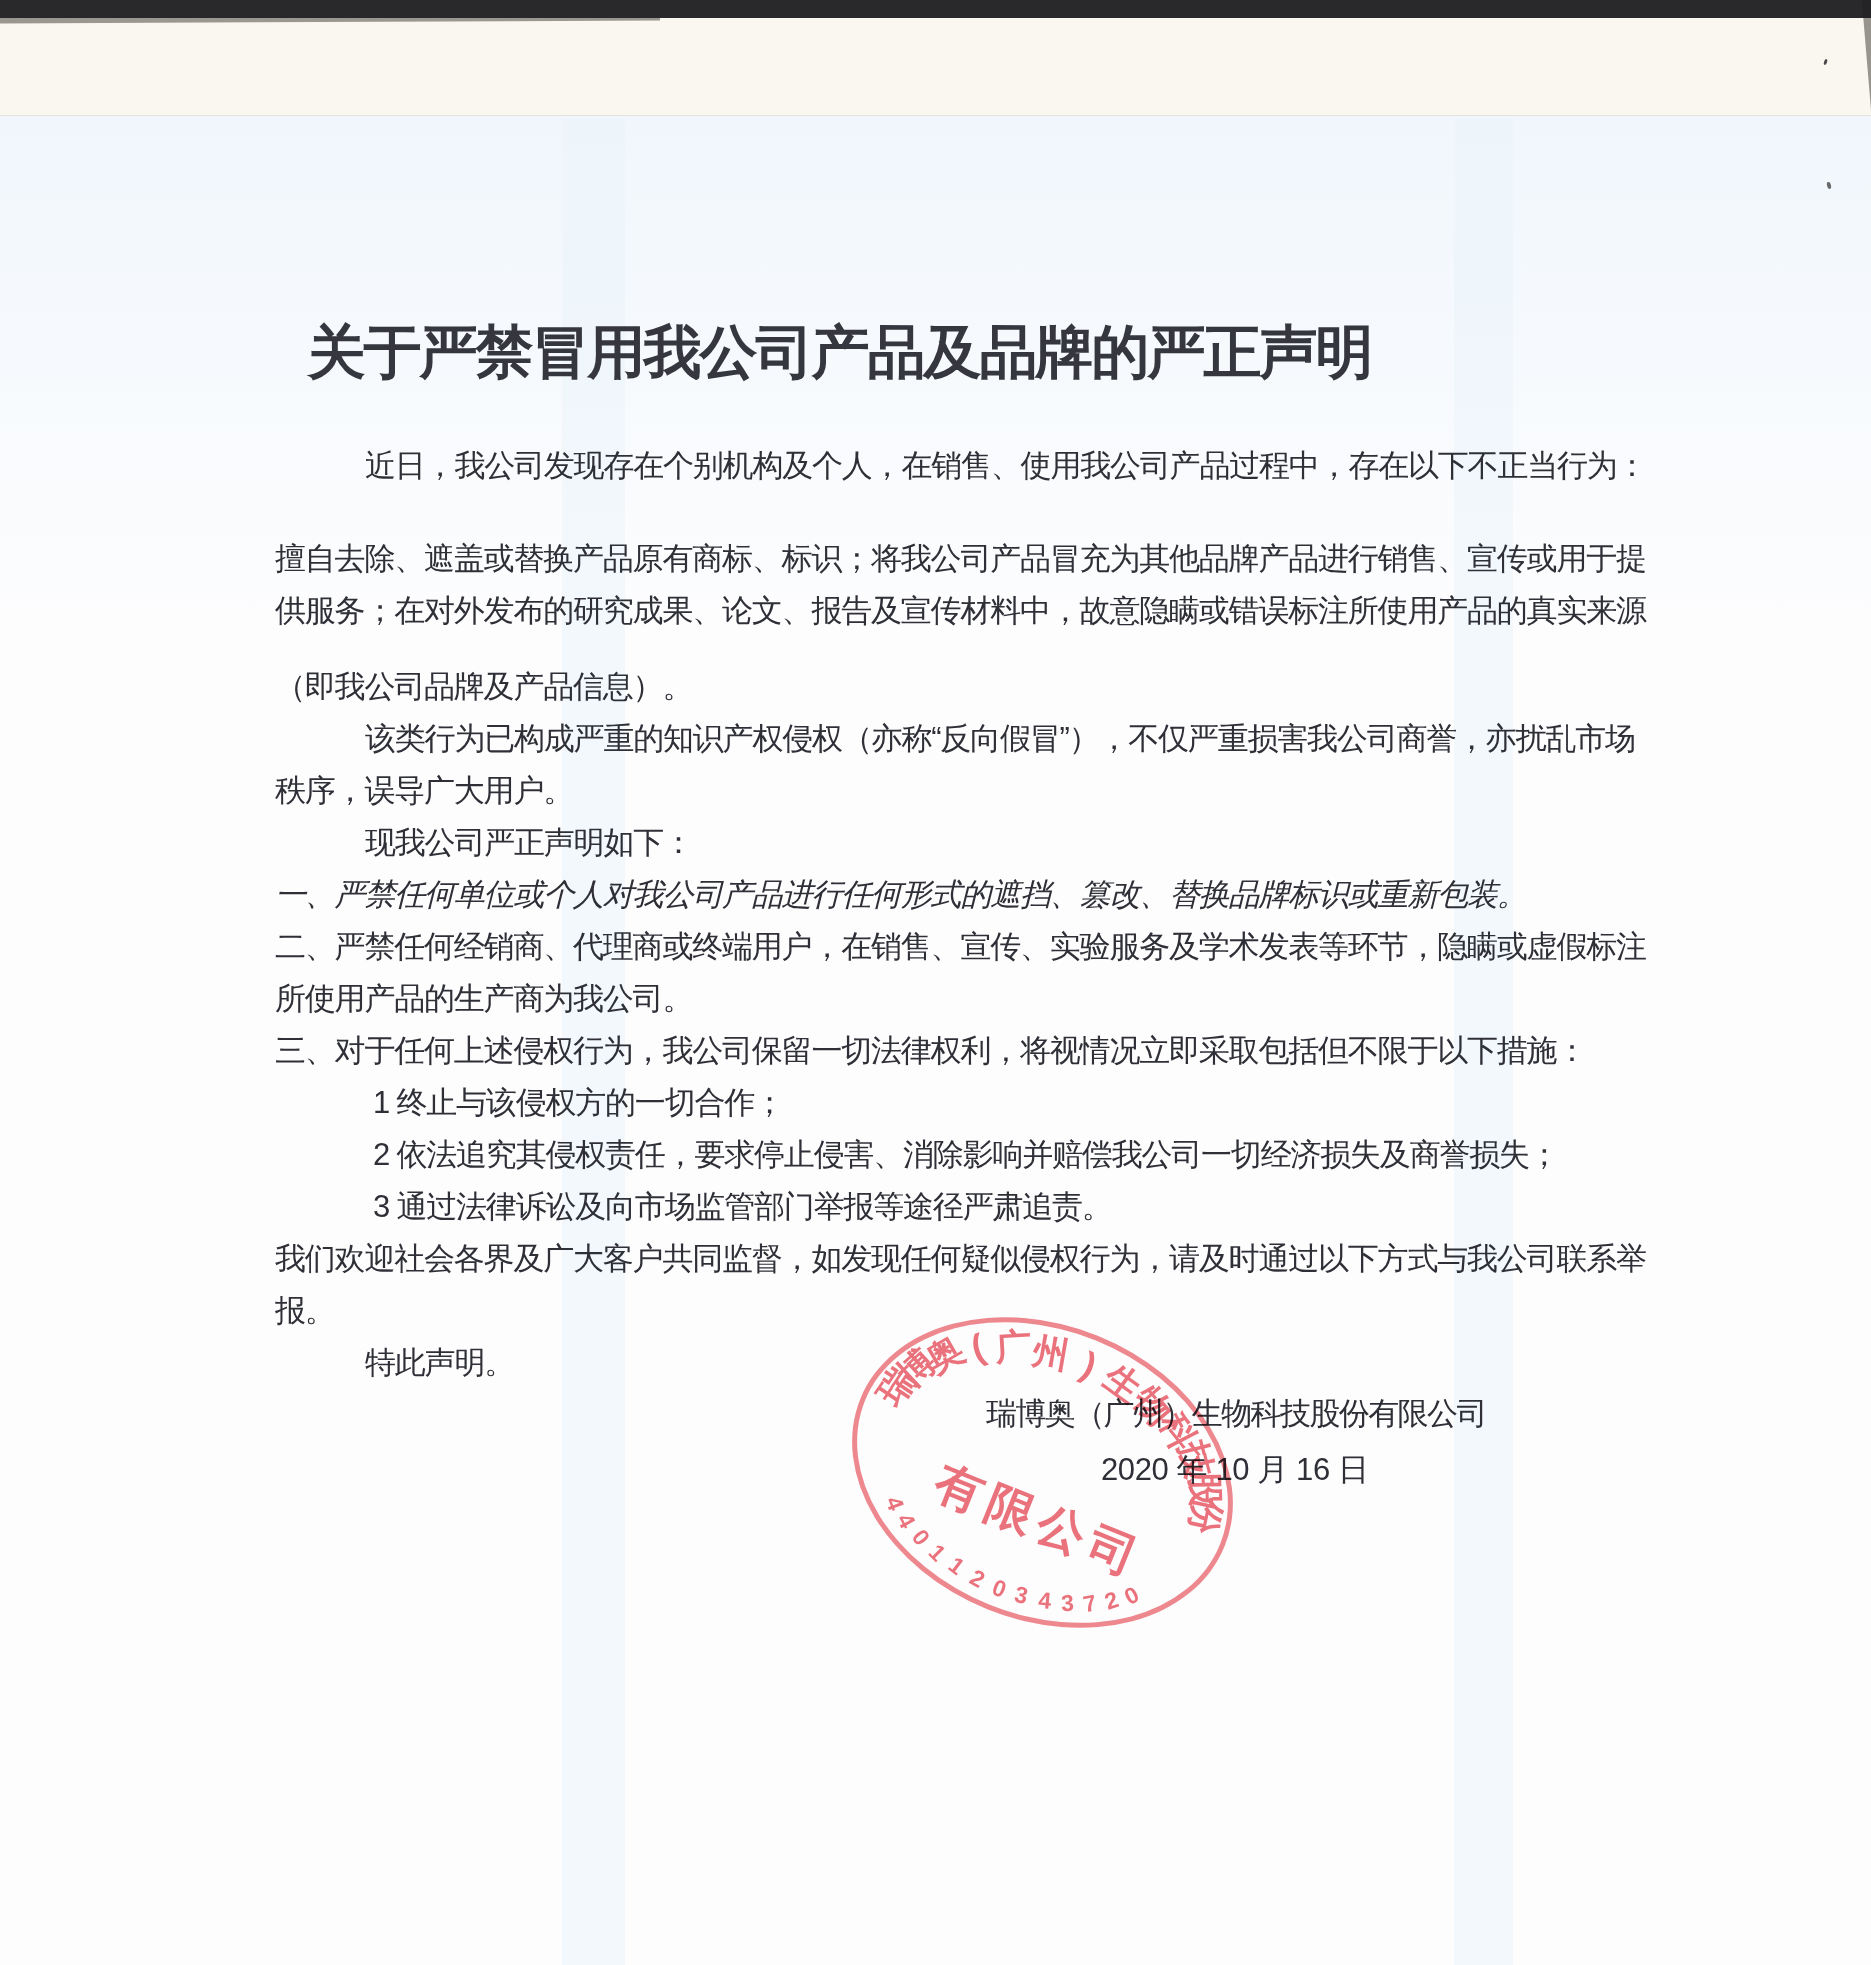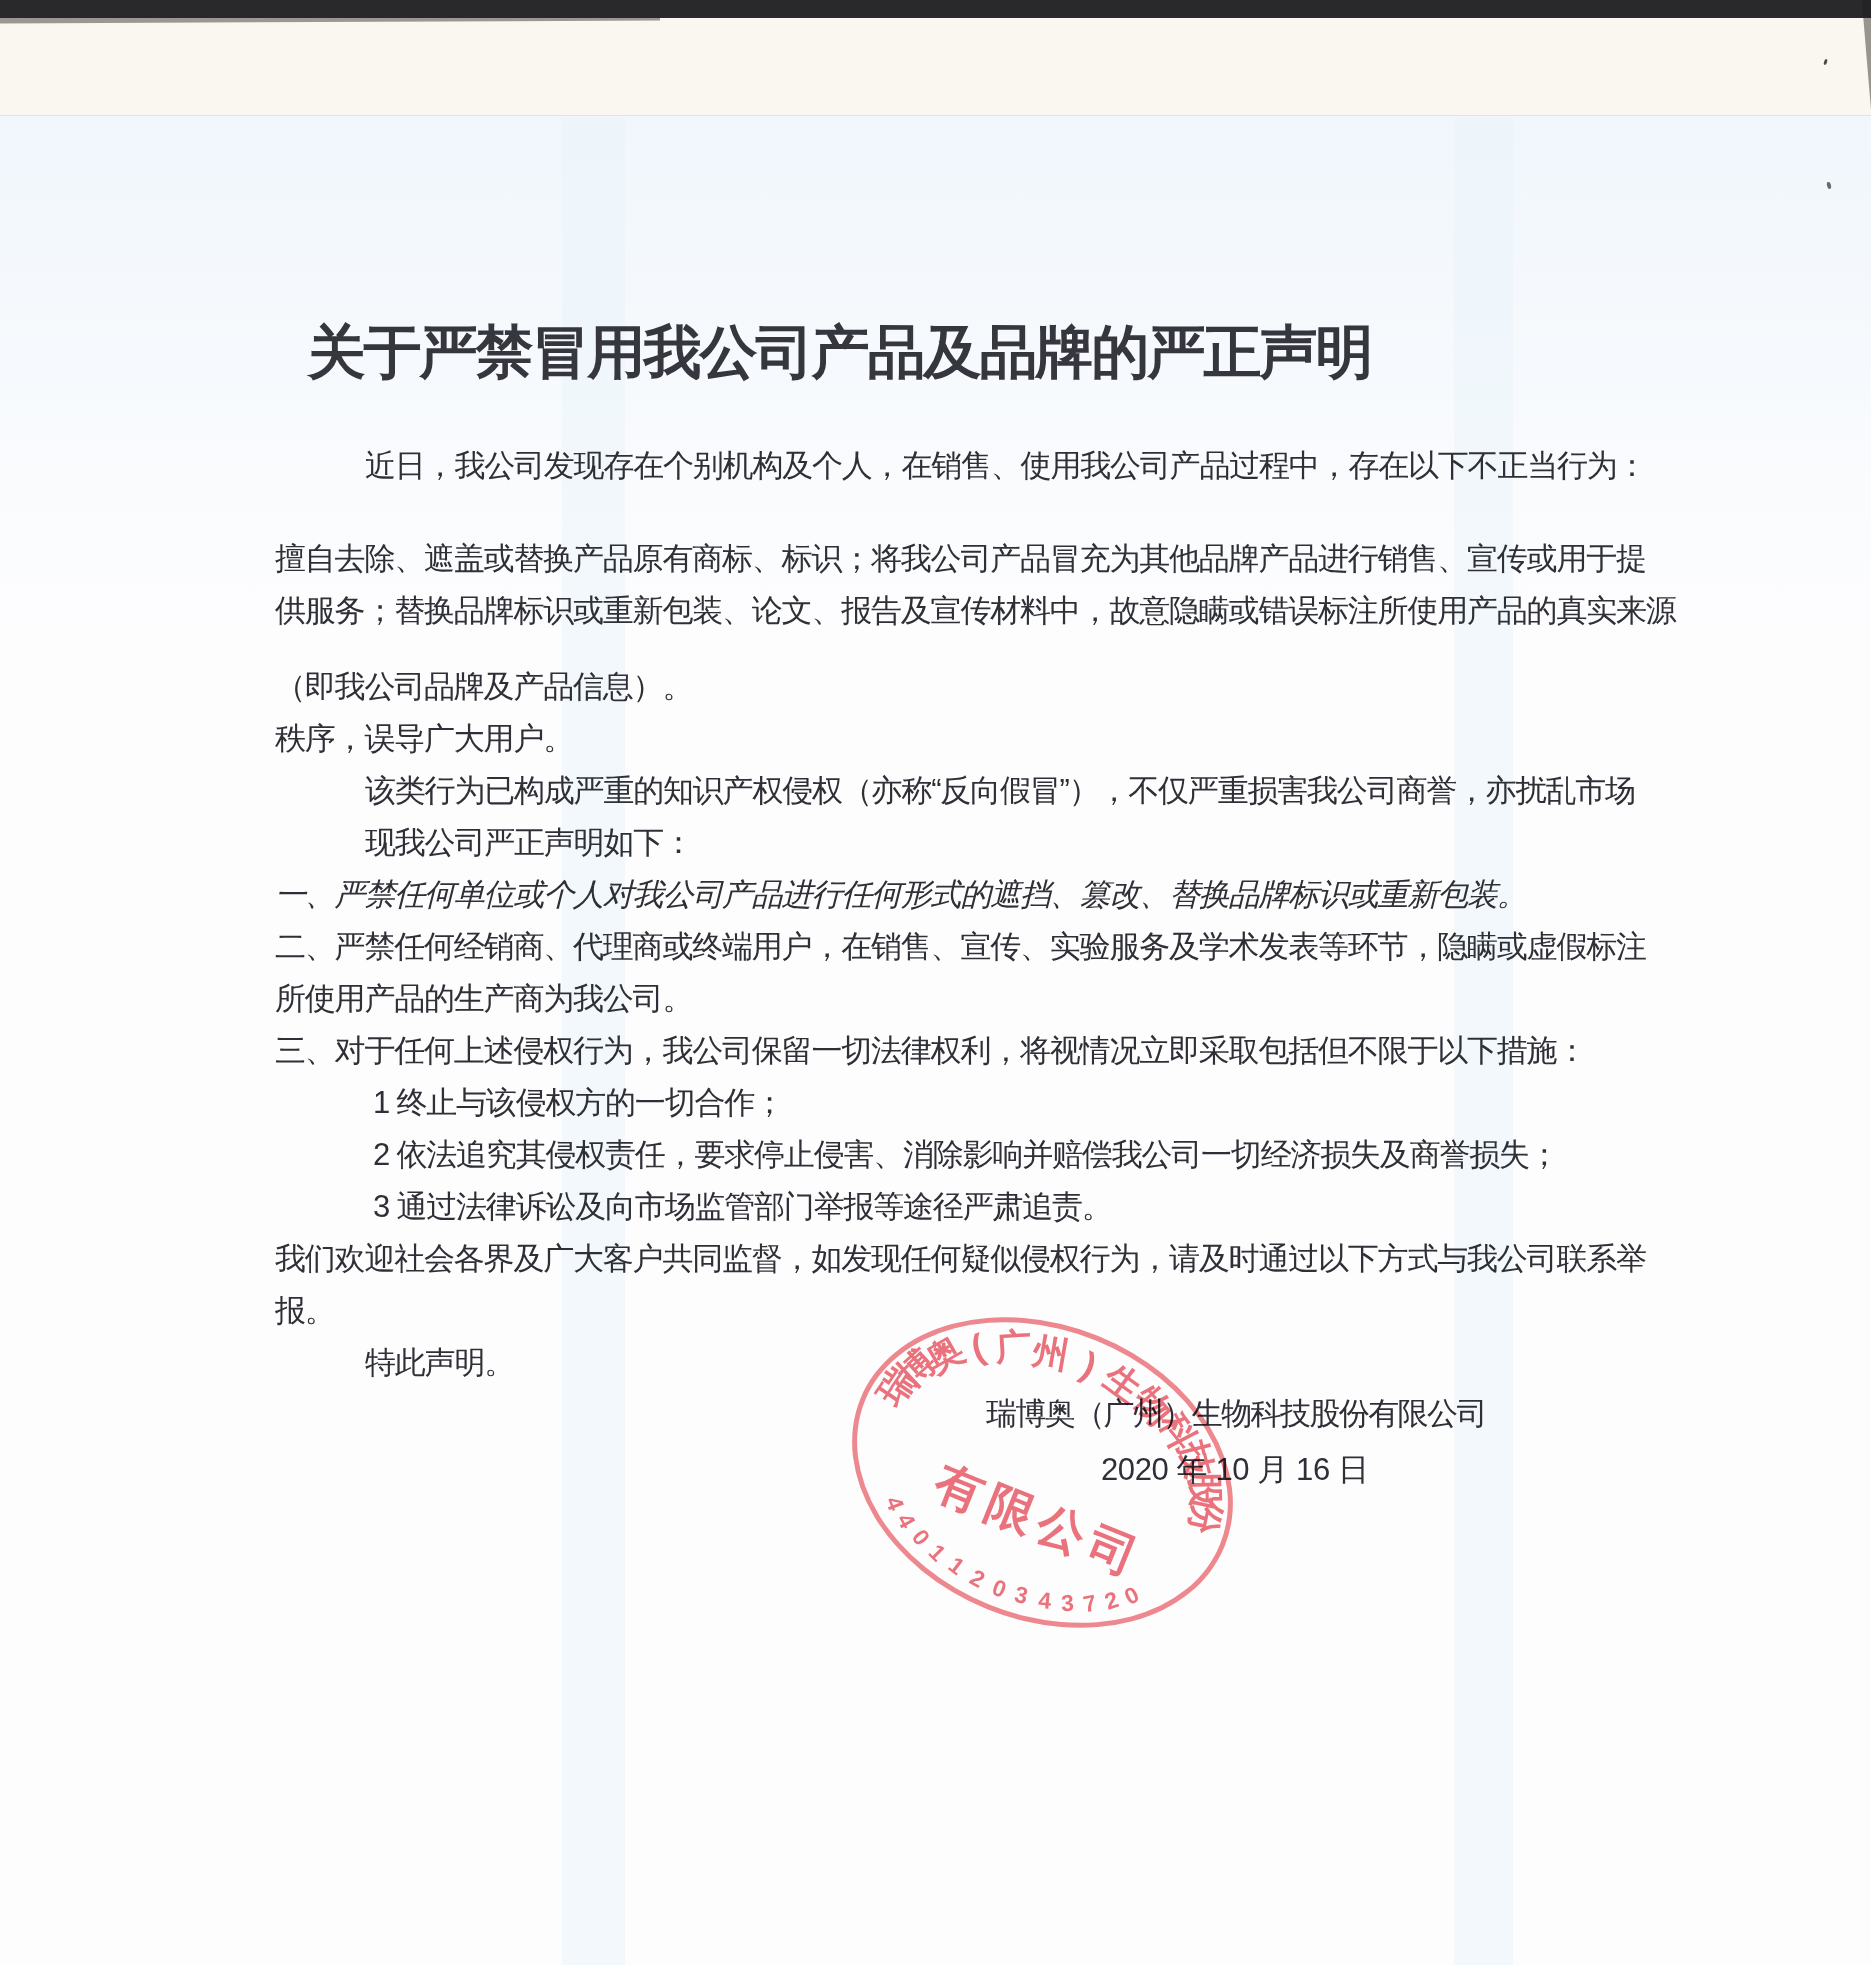--- a/index.html
+++ b/index.html
@@ -63,24 +63,24 @@
   <div class="scan-streak streak-a"></div>
   <div class="scan-streak streak-b"></div>
   <div class="speck speck-1"></div>
   <div class="speck speck-2"></div>
 
   <h1 class="title">关于严禁冒用我公司产品及品牌的严正声明</h1>
 
   <div class="body-text" id="body-lines">
       <div class="line" style="padding-left: 90px;">近日，我公司发现存在个别机构及个人，在销售、使用我公司产品过程中，存在以下不正当行为：</div>
       <div class="line" style="padding-left: 0px; margin-top: 41px;">擅自去除、遮盖或替换产品原有商标、标识；将我公司产品冒充为其他品牌产品进行销售、宣传或用于提</div>
-      <div class="line" style="padding-left: 0px;">供服务；替换品牌标识或重新包装、论文、报告及宣传材料中，故意隐瞒或错误标注所使用产品的真实来源</div>
+      <div class="line" style="padding-left: 0px;">供服务；在对外发布的研究成果、论文、报告及宣传材料中，故意隐瞒或错误标注所使用产品的真实来源</div>
       <div class="line" style="padding-left: 0px; margin-top: 24px;">（即我公司品牌及产品信息）。</div>
+      <div class="line" style="padding-left: 90px;">该类行为已构成严重的知识产权侵权（亦称“反向假冒”），不仅严重损害我公司商誉，亦扰乱市场</div>
       <div class="line" style="padding-left: 0px;">秩序，误导广大用户。</div>
-      <div class="line" style="padding-left: 90px;">该类行为已构成严重的知识产权侵权（亦称“反向假冒”），不仅严重损害我公司商誉，亦扰乱市场</div>
       <div class="line" style="padding-left: 90px;">现我公司严正声明如下：</div>
       <div class="line" style="padding-left: 0px; font-style: italic;">一、严禁任何单位或个人对我公司产品进行任何形式的遮挡、篡改、替换品牌标识或重新包装。</div>
       <div class="line" style="padding-left: 0px;">二、严禁任何经销商、代理商或终端用户，在销售、宣传、实验服务及学术发表等环节，隐瞒或虚假标注</div>
       <div class="line" style="padding-left: 0px;">所使用产品的生产商为我公司。</div>
       <div class="line" style="padding-left: 0px;">三、对于任何上述侵权行为，我公司保留一切法律权利，将视情况立即采取包括但不限于以下措施：</div>
       <div class="line" style="padding-left: 98px;">1  终止与该侵权方的一切合作；</div>
       <div class="line" style="padding-left: 98px;">2  依法追究其侵权责任，要求停止侵害、消除影响并赔偿我公司一切经济损失及商誉损失；</div>
       <div class="line" style="padding-left: 98px;">3  通过法律诉讼及向市场监管部门举报等途径严肃追责。</div>
       <div class="line" style="padding-left: 0px;">我们欢迎社会各界及广大客户共同监督，如发现任何疑似侵权行为，请及时通过以下方式与我公司联系举</div>
       <div class="line" style="padding-left: 0px;">报。</div>

